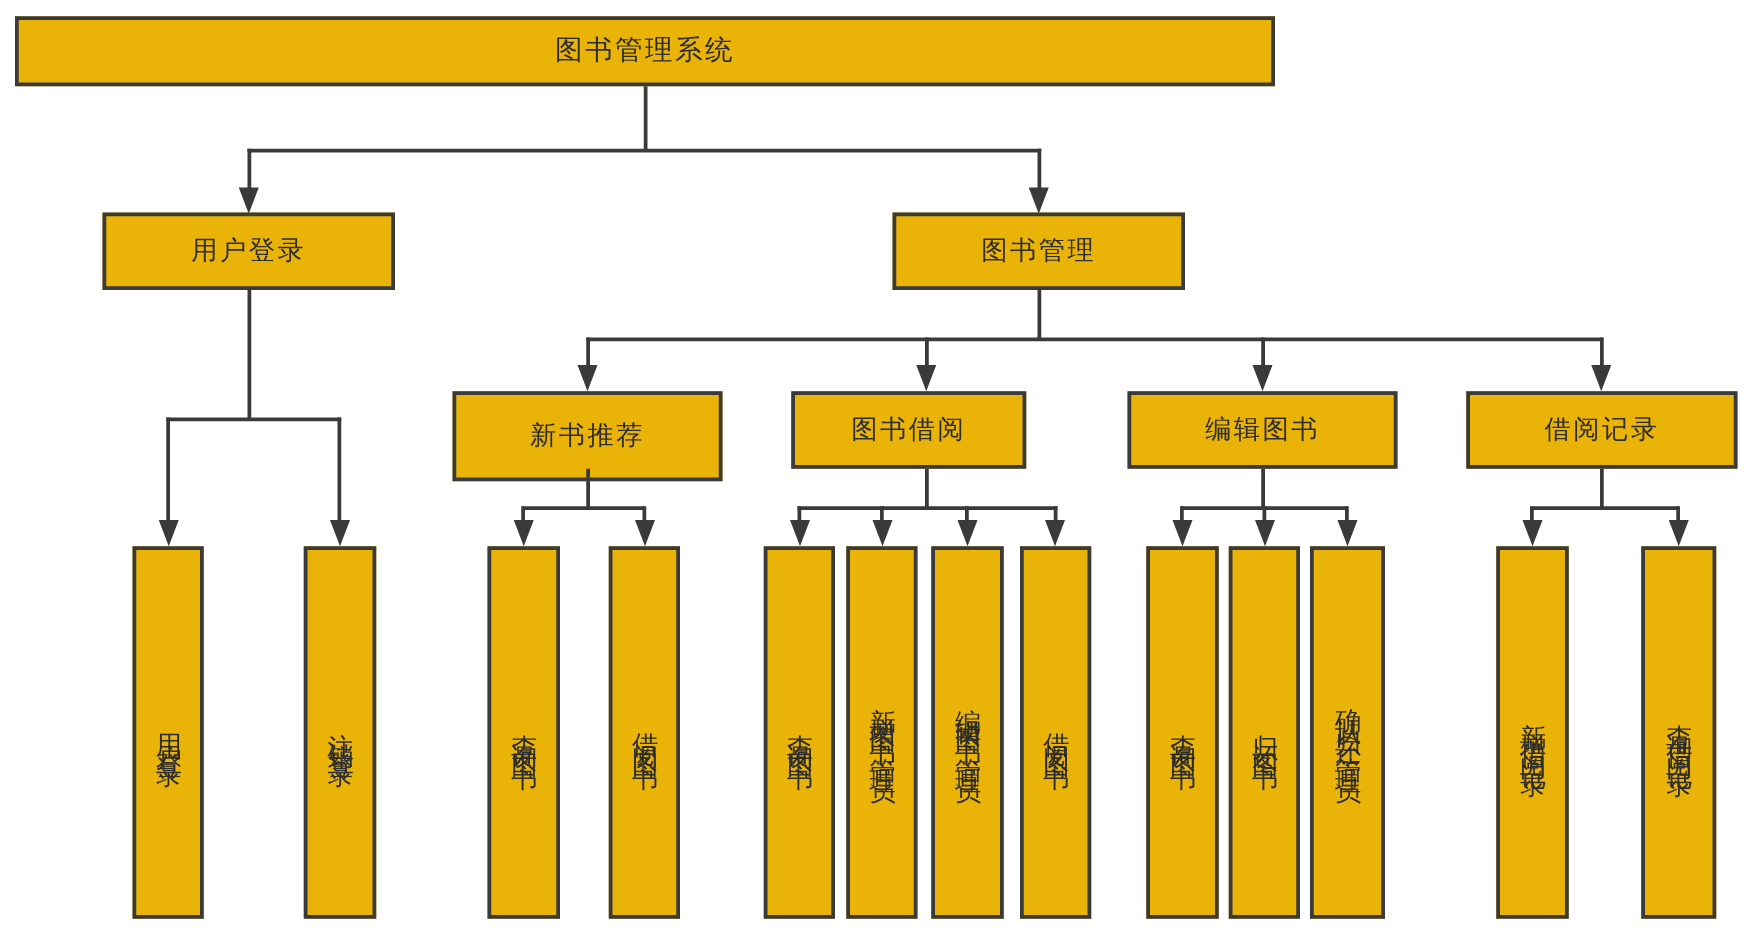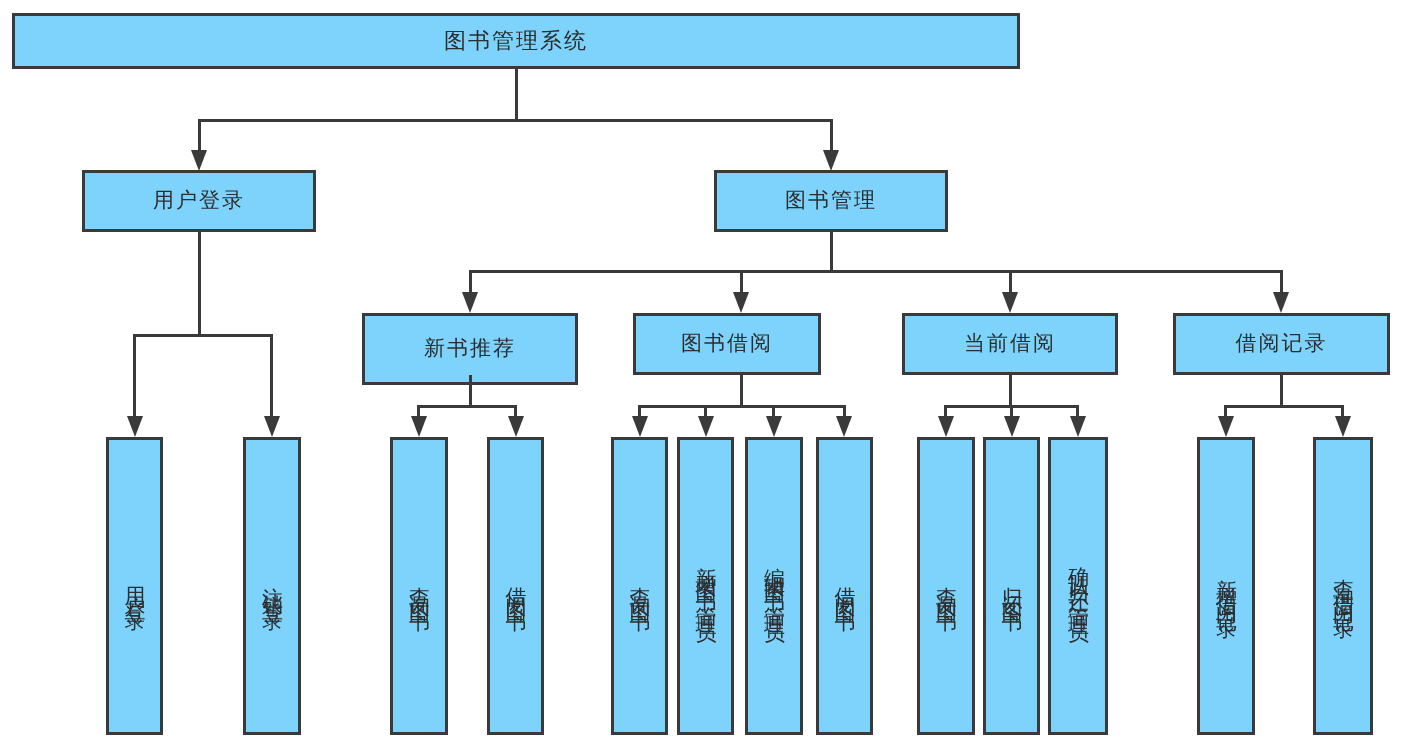--- a/index.html
+++ b/index.html
@@ -7,21 +7,21 @@
   .canvas {
     position: relative;
     width: 1405px;
     height: 747px;
     background: #ffffff;
     overflow: hidden;
   }
   .box {
     position: absolute;
     box-sizing: border-box;
-    background: #7dd3fc;
+    background: #eab308;
     border: 3px solid #3a3a3a;
     display: flex;
     align-items: center;
     justify-content: center;
     color: #2d2d2d;
     font-size: 21px;
     letter-spacing: 2px;
     text-align: center;
     line-height: 1.2;
   }
@@ -93,21 +93,21 @@
   <div class="arr" style="left:1002px;top:292px"></div>
   <div class="arr" style="left:1273px;top:292px"></div>
 
   <div class="box" style="left:362px;top:313px;width:216px;height:72px">
     <span>新书推荐</span>
   </div>
   <div class="box" style="left:633px;top:313px;width:188px;height:62px">
     <span>图书借阅</span>
   </div>
   <div class="box" style="left:902px;top:313px;width:216px;height:62px">
-    <span>当前借阅</span>
+    <span>编辑图书</span>
   </div>
   <div class="box" style="left:1173px;top:313px;width:217px;height:62px">
     <span>借阅记录</span>
   </div>
 
   <div class="vl" style="left:469px;top:375px;height:31px"></div>
   <div class="hl" style="left:418px;top:405px;width:98px"></div>
   <div class="vl" style="left:417px;top:405px;height:11px"></div>
   <div class="vl" style="left:514px;top:405px;height:11px"></div>
   <div class="arr" style="left:411px;top:416px"></div>

